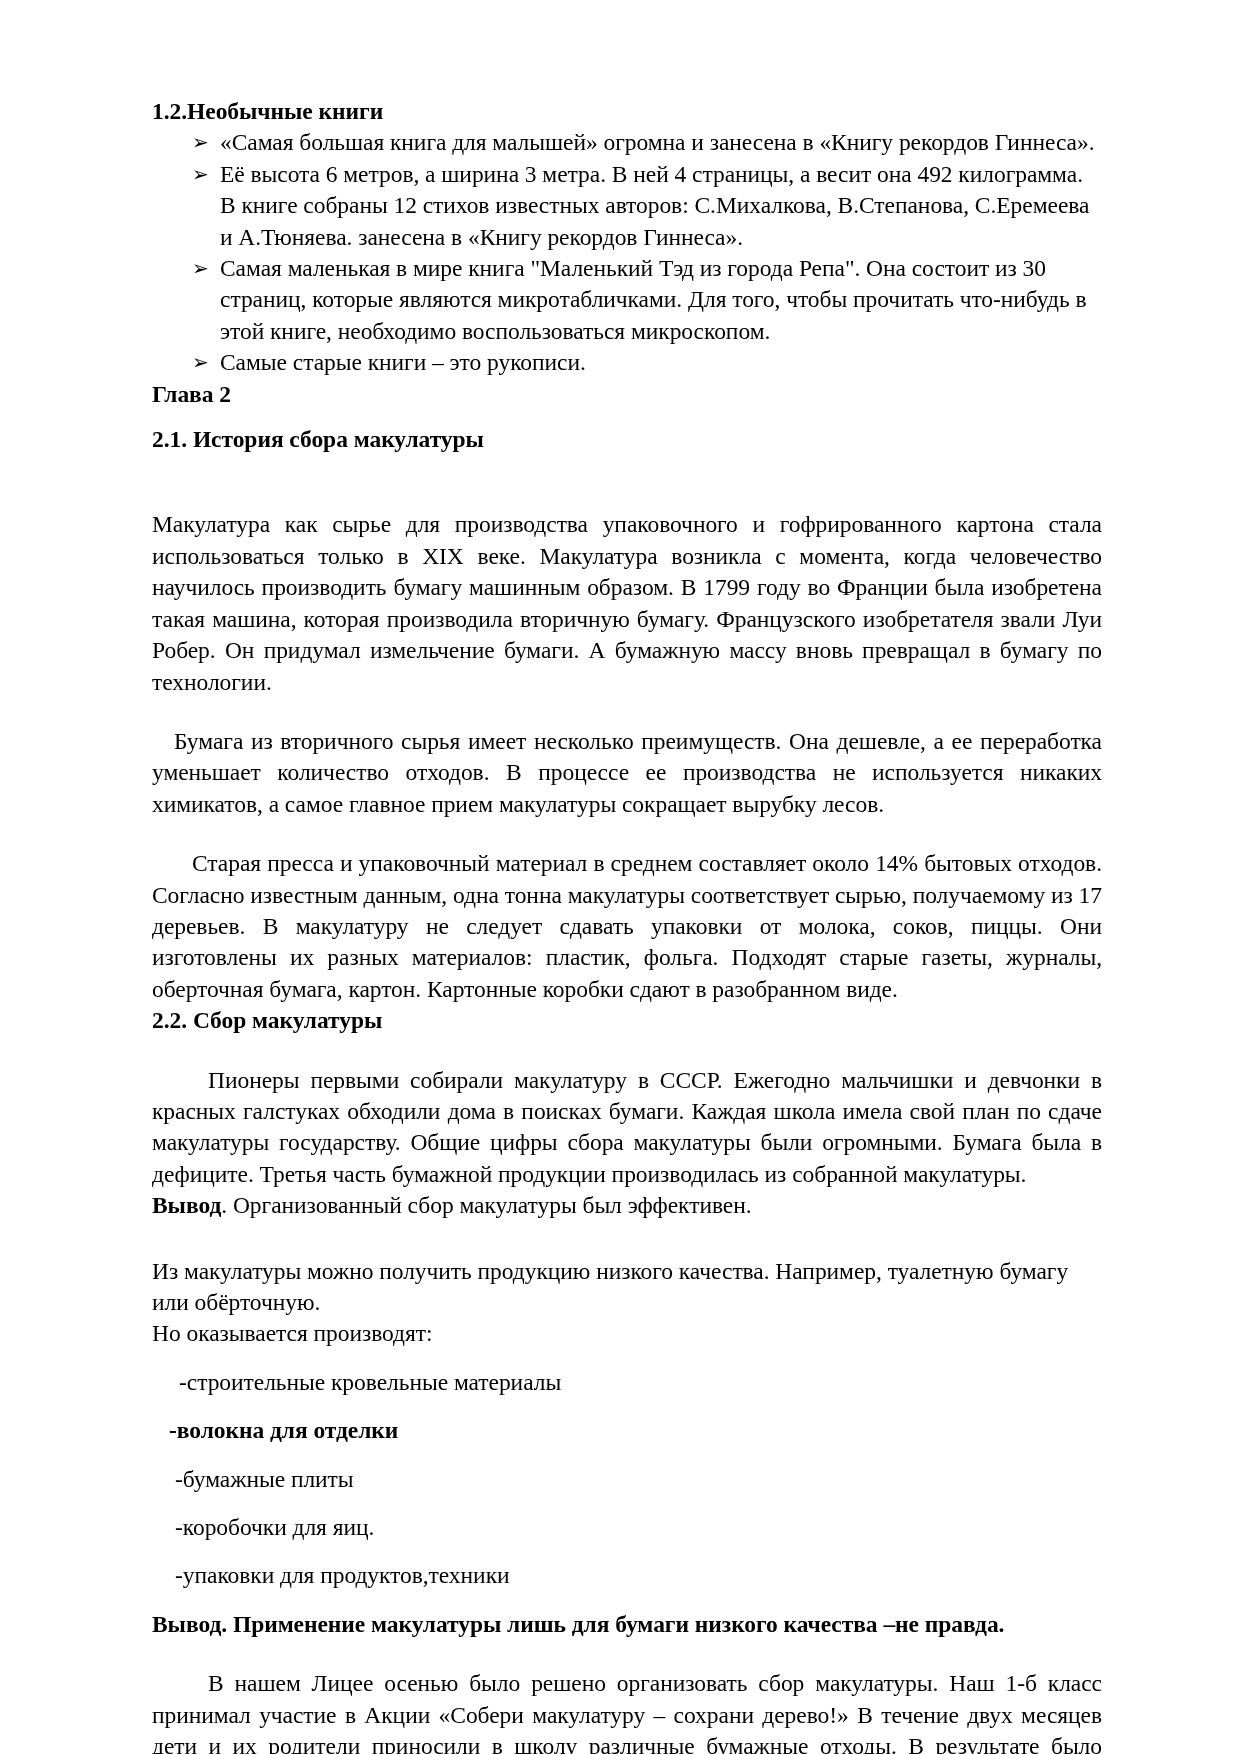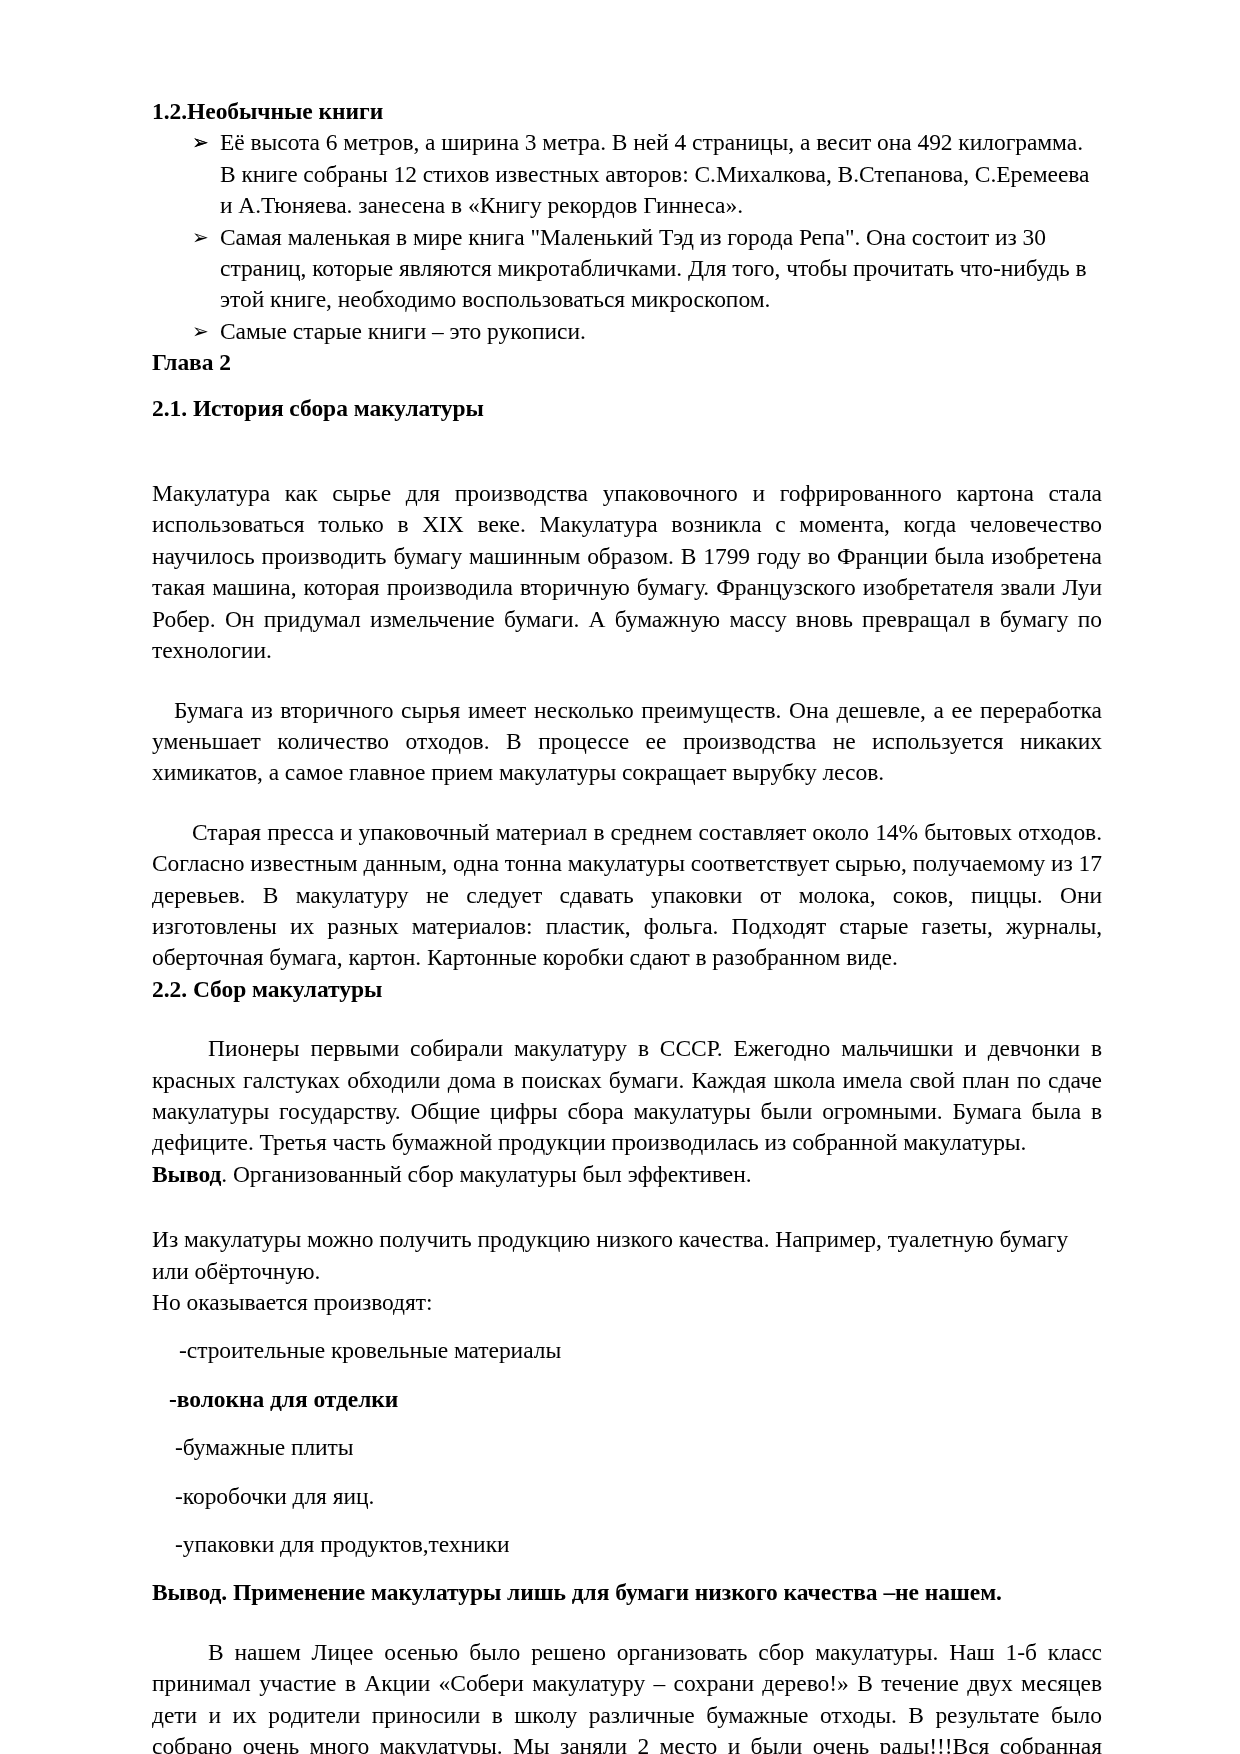--- a/index.html
+++ b/index.html
@@ -101,20 +101,21 @@
 <body>
 
 <div class="page">
   <div class="content">
 
     <div class="h-sub">1.2.Необычные книги</div>
 
     <ul class="bullet-list">
       <li class="bullet-item">
         <span class="marker">➢</span>
+        <span>«Самая большая книга для малышей» огромна и занесена в «Книгу рекордов Гиннеса».</span>
       </li>
       <li class="bullet-item">
         <span class="marker">➢</span>
         <span>Её высота 6 метров, а ширина 3 метра. В ней 4 страницы, а весит она 492 килограмма. В книге собраны 12 стихов известных авторов: С.Михалкова, В.Степанова, С.Еремеева и А.Тюняева. занесена в «Книгу рекордов Гиннеса».</span>
       </li>
       <li class="bullet-item">
         <span class="marker">➢</span>
         <span>Самая маленькая в мире книга "Маленький Тэд из города Репа". Она состоит из 30 страниц, которые являются микротабличками. Для того, чтобы прочитать что-нибудь в этой книге, необходимо воспользоваться микроскопом.</span>
       </li>
       <li class="bullet-item">
@@ -151,18 +152,18 @@
     <div class="para"> Но оказывается производят:</div>
 
     <ul class="plain-list">
       <li class="li-line pad-2">-строительные кровельные материалы</li>
       <li class="li-line pad-0">-волокна для отделки</li>
       <li class="li-line">-бумажные плиты</li>
       <li class="li-line">-коробочки для яиц.</li>
       <li class="li-line">-упаковки для продуктов,техники</li>
     </ul>
 
-    <div class="h-sub">Вывод. Применение макулатуры лишь для бумаги низкого качества –не нашем.</div>
+    <div class="h-sub">Вывод. Применение макулатуры лишь для бумаги низкого качества –не правда.</div>
 
     <div class="para justified indent-lg">В нашем Лицее осенью было решено организовать сбор макулатуры. Наш 1-б класс принимал участие в Акции «Собери макулатуру – сохрани дерево!» В течение двух месяцев дети и их родители приносили в школу различные бумажные отходы. В результате было собрано очень много макулатуры. Мы заняли 2 место и были очень рады!!!Вся собранная бумага была сдана в пункт приёма макулатуры. Активные классы получили грамоты и поощрительные призы. Совместные дела, крепкая дружба, посильный вклад в оказание помощи и сохранение окружающей среды, что делает нашу жизнь лучше...</div>
 
   </div>
 </div>
 
 </body></html>

